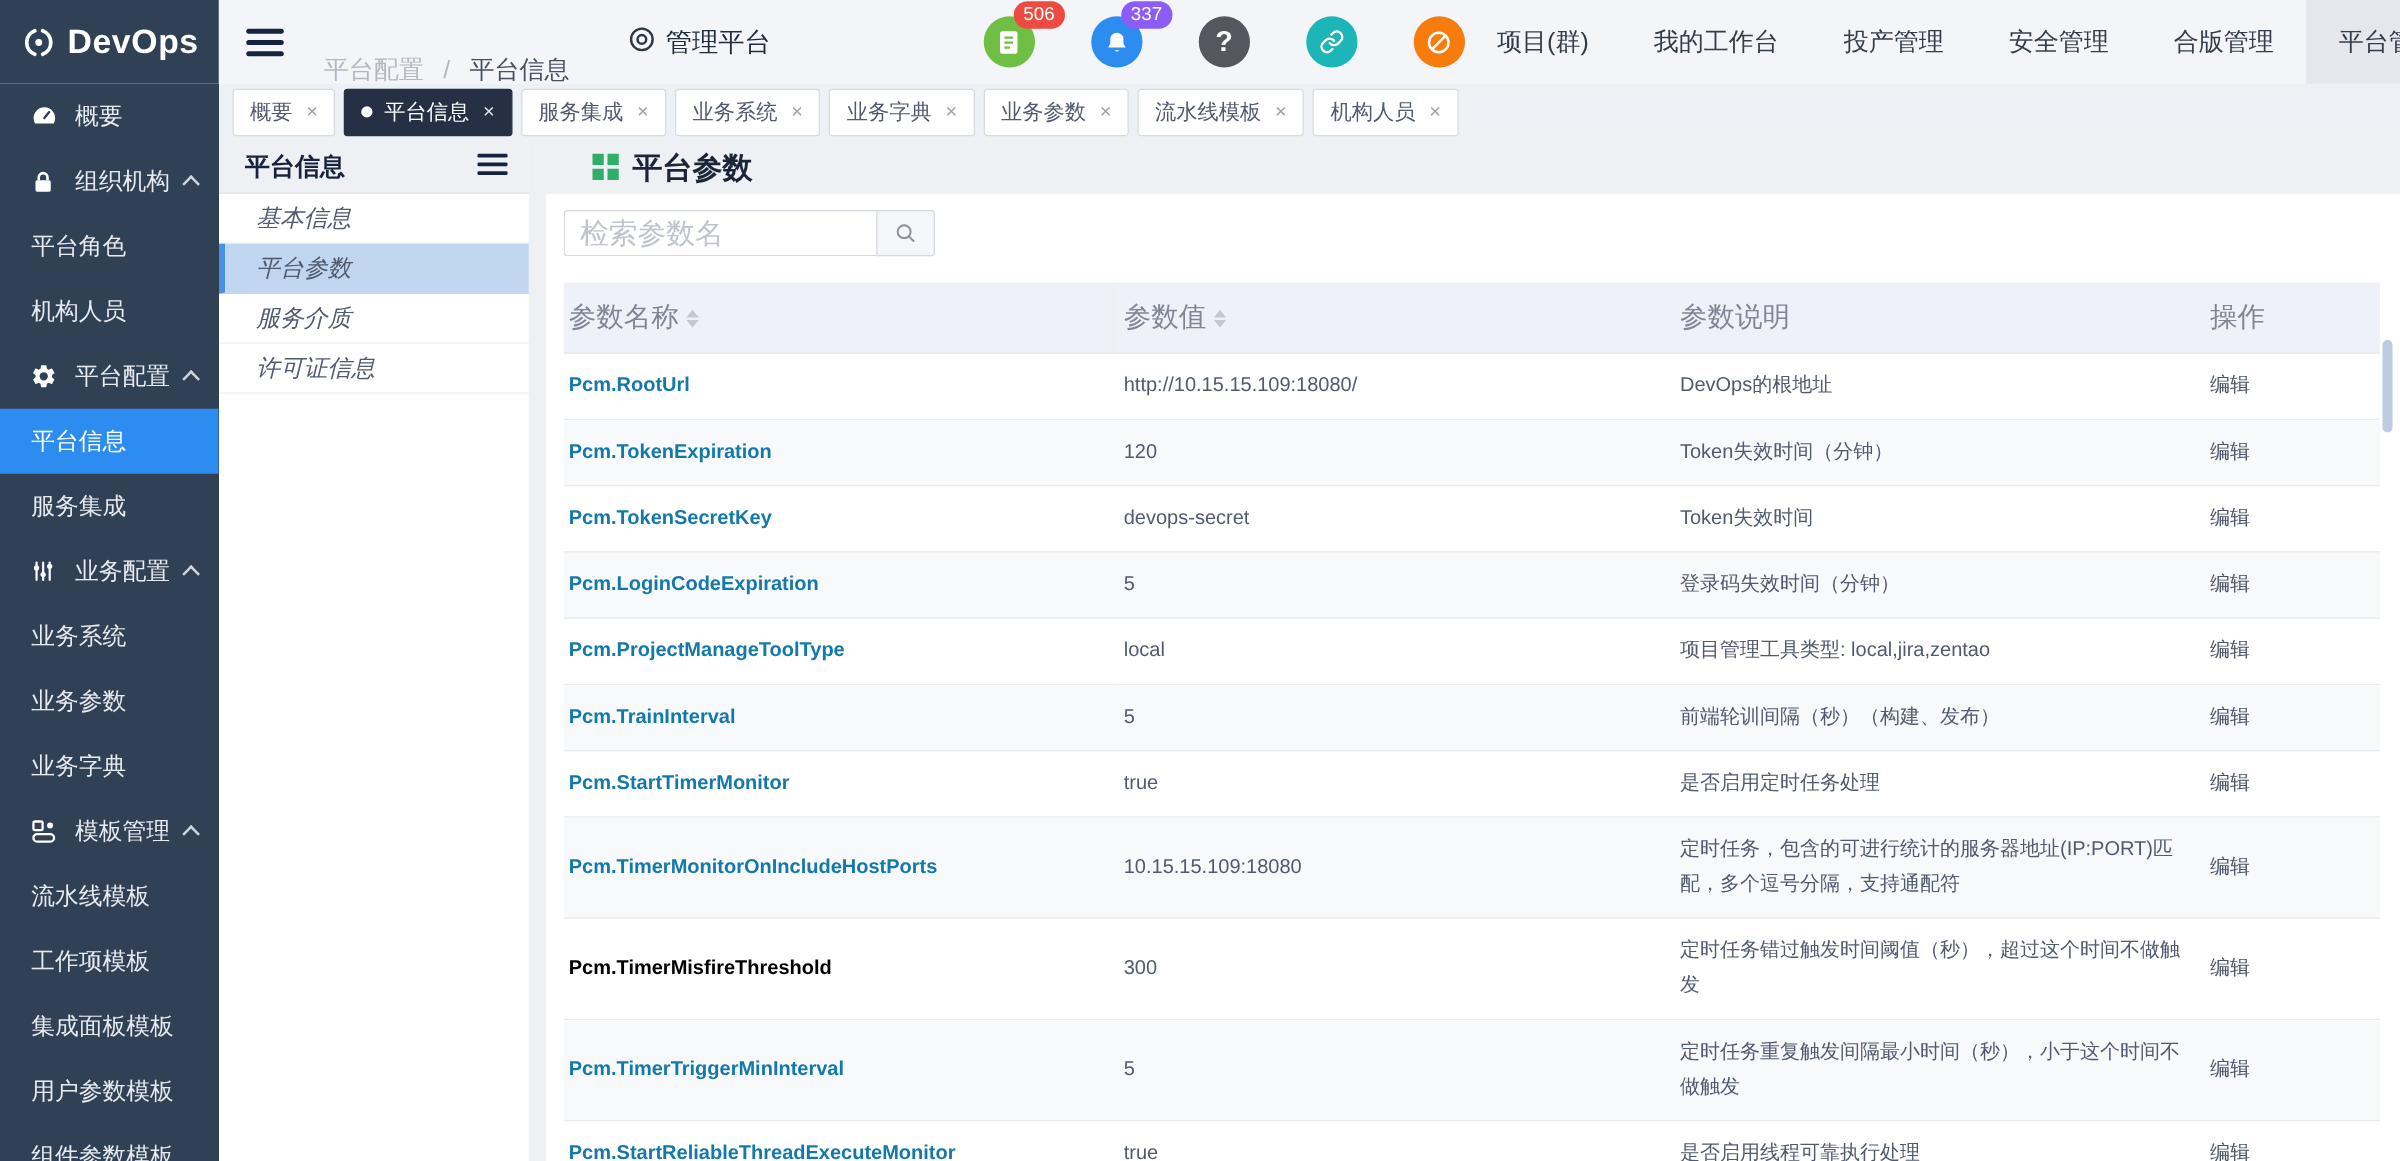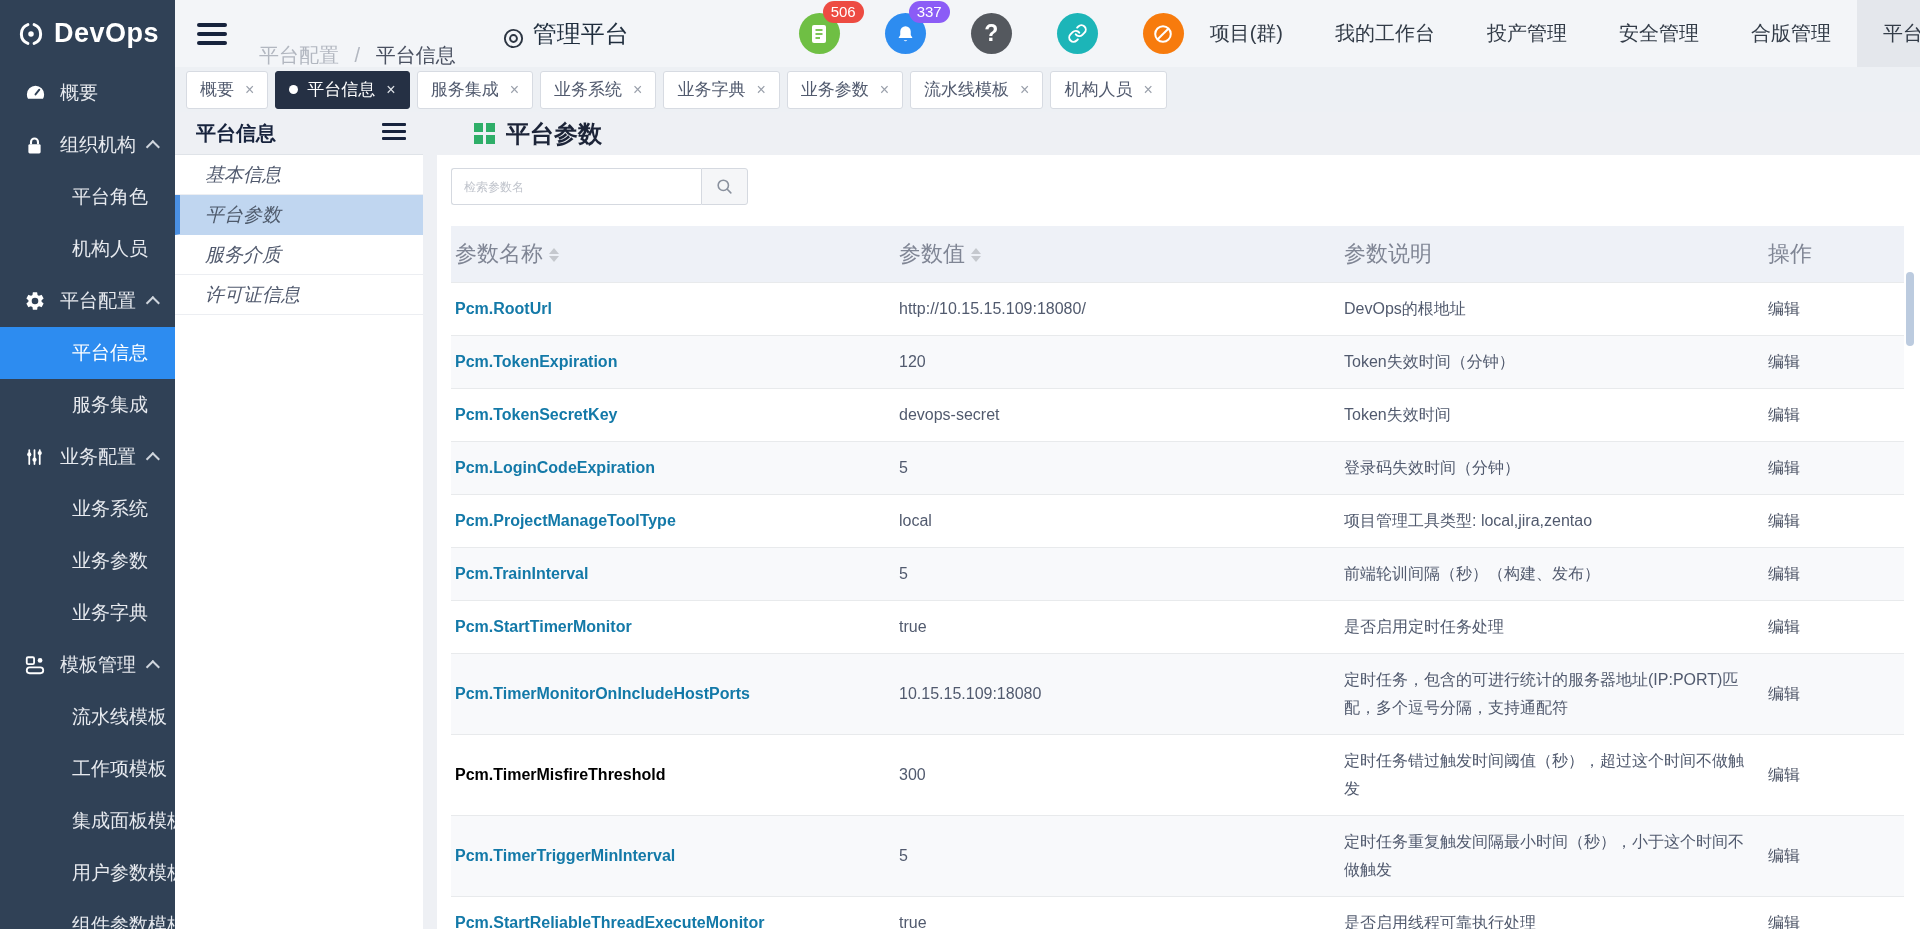--- a/index.html
+++ b/index.html
@@ -9,39 +9,39 @@
   
   .topbar { position:fixed; left:0; top:0; width:1920px; height:67px;
     background:#f3f5f8; display:flex; align-items:center; z-index:30; }
   .logo-box { width:175px; height:67px; background:#304156; color:#fff;
     display:flex; align-items:center; justify-content:center; gap:8px; flex:none; }
   .logo-text { font-size:27px; font-weight:bold; letter-spacing:.5px; }
   .burger { width:30px; height:22px; margin-left:22px; cursor:pointer; flex:none; }
   .burger span { display:block; height:4px; background:#17233d; border-radius:2px; margin-bottom:5px; }
   .crumbs { margin-left:32px; font-size:20px; color:#b2b7c0; white-space:nowrap;margin-top:44px; }
   .crumbs .cur { color:#495060; }
-  .manage { margin-left:46px; display:flex; align-items:flex-end; gap:8px;
-    font-size:24px; color:#1f2d3d; white-space:nowrap; }
+  .manage { margin-left:46px; display:flex; align-items:flex-start; gap:8px;
+    font-size:21px; color:#1f2d3d; white-space:nowrap; }
   .iconbar { display:flex; align-items:center; gap:45px; margin-left:170px; }
   .circle-ic { width:41px; height:41px; border-radius:50%; display:flex;
     align-items:center; justify-content:center; position:relative; cursor:pointer; flex:none; }
   .badge { position:absolute; top:-12px; left:24px; background:#ed4b42; color:#fff;
     font-size:15px; line-height:22px; padding:0 8px; border-radius:11px; white-space:nowrap; }
   .topnav { display:flex; align-items:center; height:67px; margin-left:auto; }
   .topnav .nav-item { padding:0 26px; height:67px; display:flex; align-items:center;
     font-size:20px; color:#333c48; cursor:pointer; white-space:nowrap; }
   .topnav .nav-item.active { background:#e4e7ec; }
 
   
   .sidebar { position:fixed; left:0; top:67px; width:175px; height:862px;
     background:#304156; overflow:hidden; z-index:20; }
   .side-item { height:52px; display:flex; align-items:center; cursor:pointer;
     color:#e7eaef; font-size:19px; white-space:nowrap; }
   .side-item .s-ico { width:24px; margin-left:24px; margin-right:12px; flex:none; display:flex; }
-  .side-item.child { padding-left:72px; }
+  .side-item.child { padding-left:25px; }
   .side-item.active { background:#2d8cf0; color:#fff; }
   .chev { width:10px; height:10px; border-left:2px solid #cfd5dd; border-top:2px solid #cfd5dd;
     transform:rotate(45deg) translateY(3px); margin-left:14px; }
 
   
   .tabbar { position:fixed; left:175px; top:67px; right:0; height:45px;
     background:#edf0f4; display:flex; align-items:center; padding-left:11px; gap:7px; z-index:25; }
   .tab { height:38px; background:#fff; border:1px solid #d7dbe2; border-radius:3px;
     display:flex; align-items:center; padding:0 13px; font-size:17px; color:#515a6e;
     cursor:pointer; white-space:nowrap; }
@@ -68,21 +68,21 @@
   .main { position:fixed; left:423px; top:112px; right:0; bottom:0; background:#eef0f4; }
   .title-band { height:43px; display:flex; align-items:center; padding-left:51px; }
   .grid-ic { width:21px; height:21px; display:grid; grid-template-columns:9px 9px;
     grid-template-rows:9px 9px; gap:3px; margin-right:11px; }
   .grid-ic i { background:#2eae68; }
   .page-title { font-size:24px; font-weight:bold; color:#1c2438; }
   .card { position:absolute; left:14px; top:43px; right:0; bottom:-60px; background:#fff;
     padding:13px 16px 0 14px; }
   .search-row { display:flex; }
   .search-input { width:250px; height:37px; border:1px solid #d5d9e0; border-right:none;
-    border-radius:3px 0 0 3px; padding:0 12px; font-size:12px; color:#ec4899; outline:none;
+    border-radius:3px 0 0 3px; padding:0 12px; font-size:23px; color:#ec4899; outline:none;
     font-family:"Liberation Sans", sans-serif; background:#fff; }
   .search-input::placeholder { color:#c0c4cc; }
   .search-btn { width:47px; height:37px; border:1px solid #d5d9e0; border-radius:0 3px 3px 0;
     background:#f5f6f8; display:flex; align-items:center; justify-content:center; cursor:pointer; }
 
   table.param { border-collapse:collapse; table-layout:fixed;
     width:1453px; margin-top:21px; }
   table.param col.c-name  { width:444px; }
   table.param col.c-value { width:445px; }
   table.param col.c-desc  { width:424px; }

